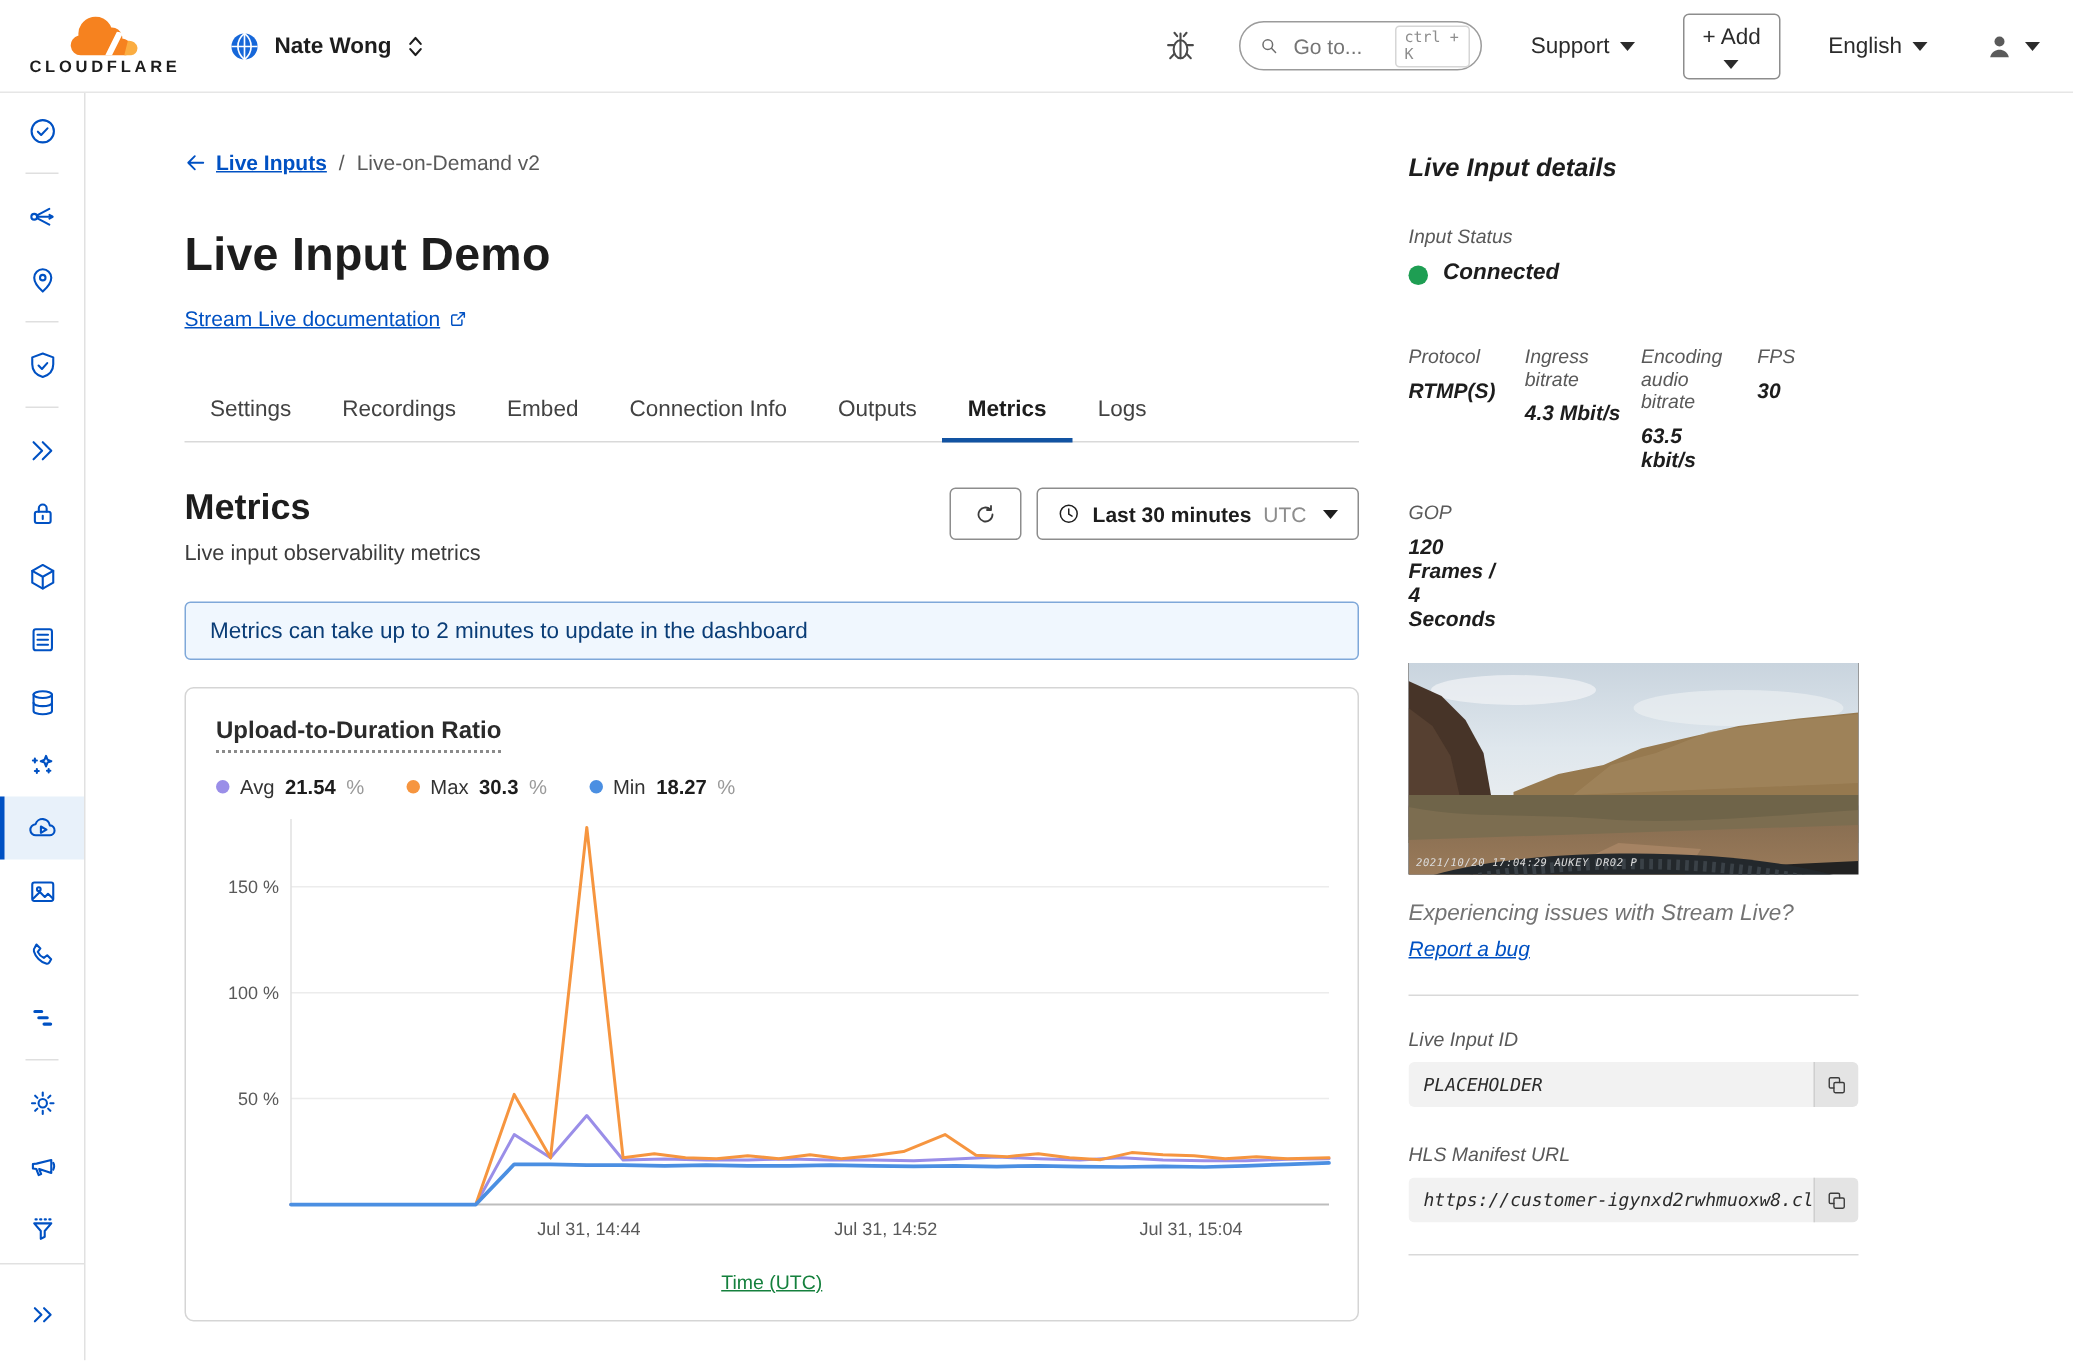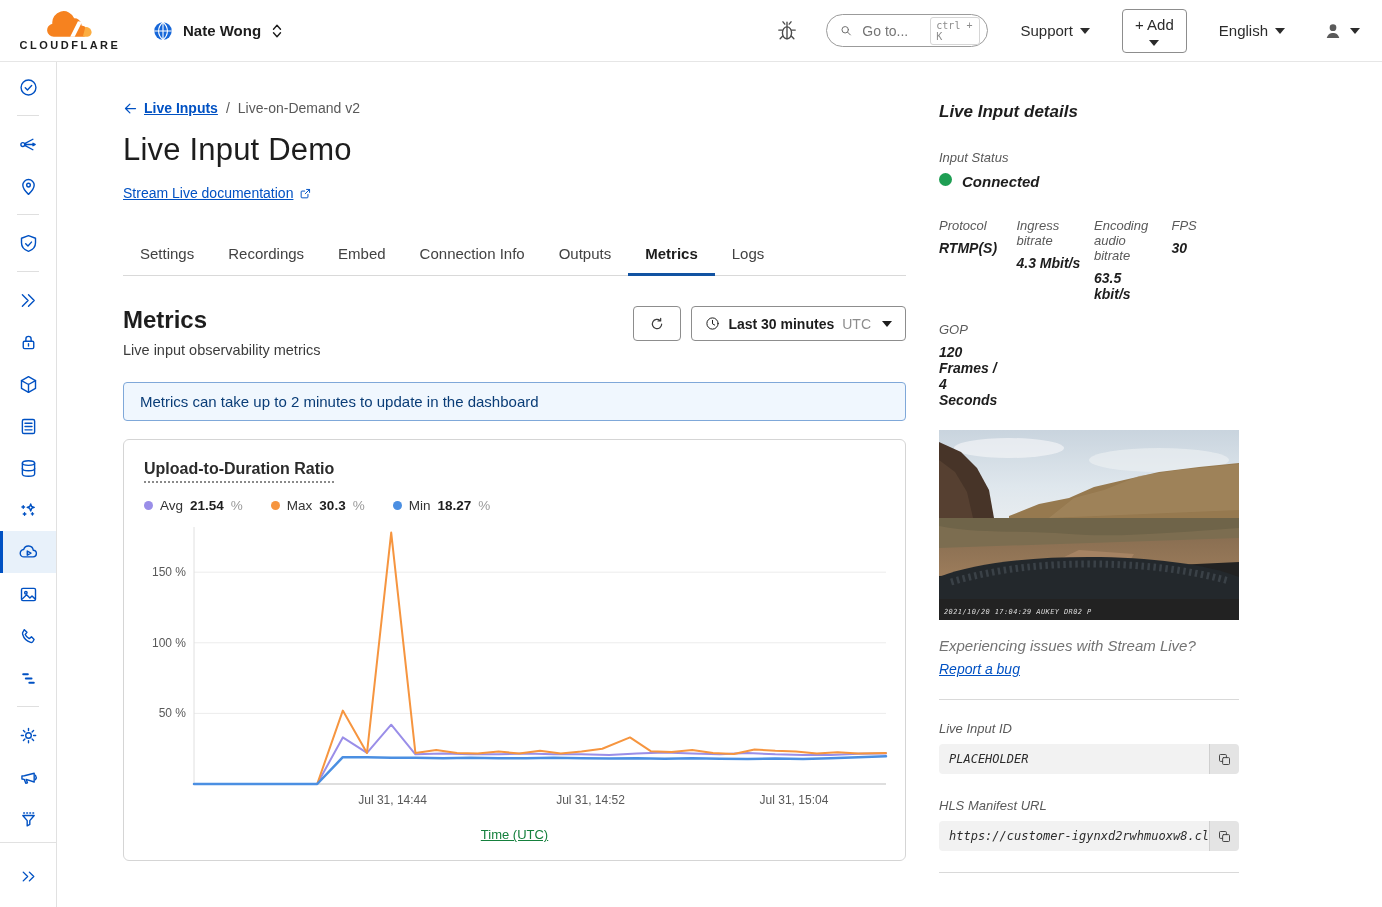--- a/index.html
+++ b/index.html
@@ -58,21 +58,21 @@
   main { flex:1; min-width:0; overflow:hidden; }
   .content-row { display:flex; gap:33px; padding:38px 140px 0 66px; }
   .left-col { width:783px; flex:0 0 783px; }
   .right-col { width:300px; flex:0 0 300px; padding-top:2px;font-style:italic; }
 
   
   .breadcrumb { display:flex; align-items:center; gap:8px; font-size:14px; }
   .back-link { display:flex; align-items:center; gap:6px; color:#0051c3; text-decoration:underline; cursor:pointer; font-size:14px;font-weight:bold; }
   .back-link svg { width:15px; height:15px; stroke:#0051c3; fill:none; stroke-width:2; stroke-linecap:round; stroke-linejoin:round; }
   .crumb-current { color:#595959; }
-  h1.page-title { font-size:31px; font-weight:400; color:#1d1d1d; margin:16px 0 16px; letter-spacing:.2px; }
+  h1.page-title { font-size:31px; font-weight:700; color:#1d1d1d; margin:36px 0 16px; letter-spacing:.2px; }
   .doc-link { display:inline-flex; align-items:center; gap:6px; color:#0051c3; font-size:14px; text-decoration:underline; cursor:pointer; margin-bottom:26px; }
   .doc-link svg { width:13px; height:13px; stroke:#0051c3; fill:none; stroke-width:1.8; stroke-linecap:round; stroke-linejoin:round; }
 
   .tabs { display:flex; border-bottom:1px solid #d9d9d9; margin-top:8px; }
   .tab {
     padding:10px 17px 11px; font-size:15px; color:#424242; background:none; border:none;
     cursor:pointer; border-bottom:3px solid transparent; margin-bottom:-1px; font-family:inherit;
   }
   .tab.active { font-weight:700; color:#1d1d1d; border-bottom-color:#1253a2; }
 
@@ -98,27 +98,27 @@
   .legend { display:flex; gap:28px; margin:15px 0 8px 2px; align-items:center; }
   .legend-item { display:flex; align-items:center; gap:7px; font-size:13.5px; color:#333; }
   .legend-dot { width:9px; height:9px; border-radius:50%; display:inline-block; }
   .legend-val { font-weight:700; color:#1d1d1d; }
   .legend-pct { color:#9a9a9a; }
   .xlabel { text-align:center; font-size:13px; color:#15803d; margin:12px 0 6px;text-decoration:underline; }
 
   
   .panel-title { font-size:17px; font-weight:700; color:#1d1d1d; margin:0 0 28px; }
   .field-label { font-size:13px; color:#595959; margin-bottom:8px; }
-  .status-row { display:flex; align-items:flex-start; gap:10px; margin-bottom:28px; }
+  .status-row { display:flex; align-items:flex-end; gap:10px; margin-bottom:40px; }
   .status-dot { width:13px; height:13px; border-radius:50%; background:#1e9e53; }
   .status-text { font-size:15px; font-weight:700; color:#1d1d1d; }
   .detail-grid { display:grid; grid-template-columns:1fr 1fr 1fr 1fr; column-gap:10px; row-gap:20px; margin-bottom:22px; }
   .detail-value { font-size:14px; font-weight:700; color:#1d1d1d; }
   .detail-cell .field-label { margin-bottom:7px; }
-  .video-wrap { position:relative; width:300px; height:190px; overflow:hidden; background:#222; }
+  .video-wrap { position:relative; width:300px; height:141px; overflow:hidden; background:#222; }
   .video-wrap svg { display:block; width:300px; height:169px; }
   .video-overlay {
     position:absolute; left:5px; bottom:4px; font-family:"DejaVu Sans Mono", monospace;
     font-size:7px; color:#dcdcdc; letter-spacing:.4px;
   }
   .issues-text { font-size:15px; color:#737373; margin-top:17px; }
   .report-link { display:inline-block; margin-top:7px; color:#0051c3; font-size:14px; text-decoration:underline; cursor:pointer; }
   .divider { border:none; border-top:1px solid #d9d9d9; margin:21px 0; }
   .copy-field { display:flex; height:30px; border-radius:4px; overflow:hidden; }
   .copy-field .val {

